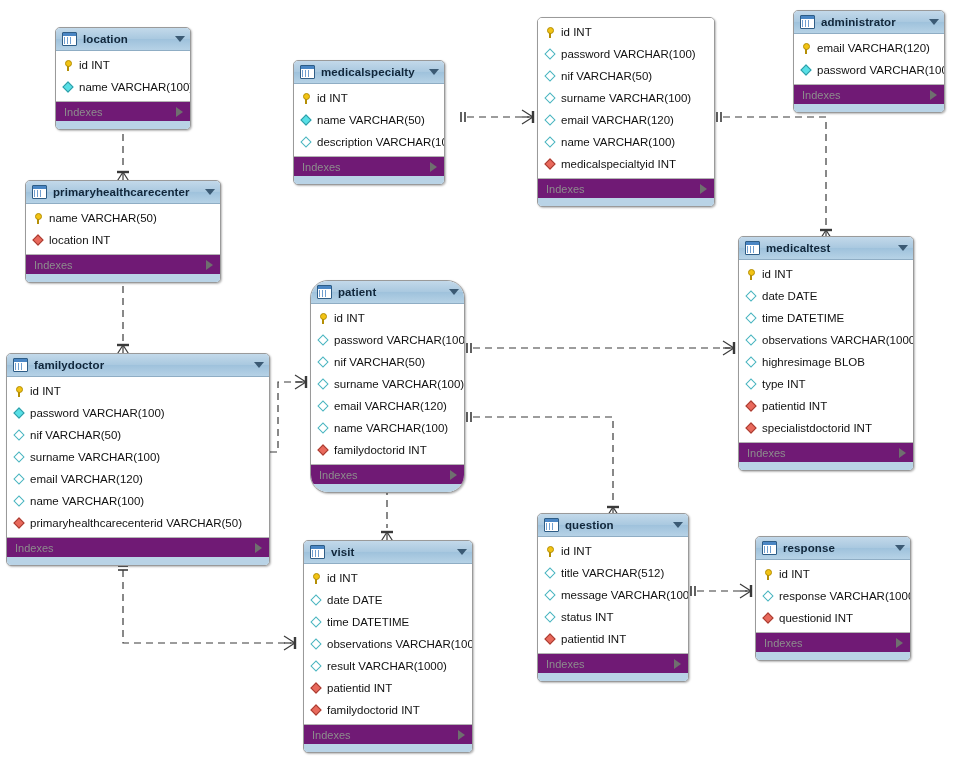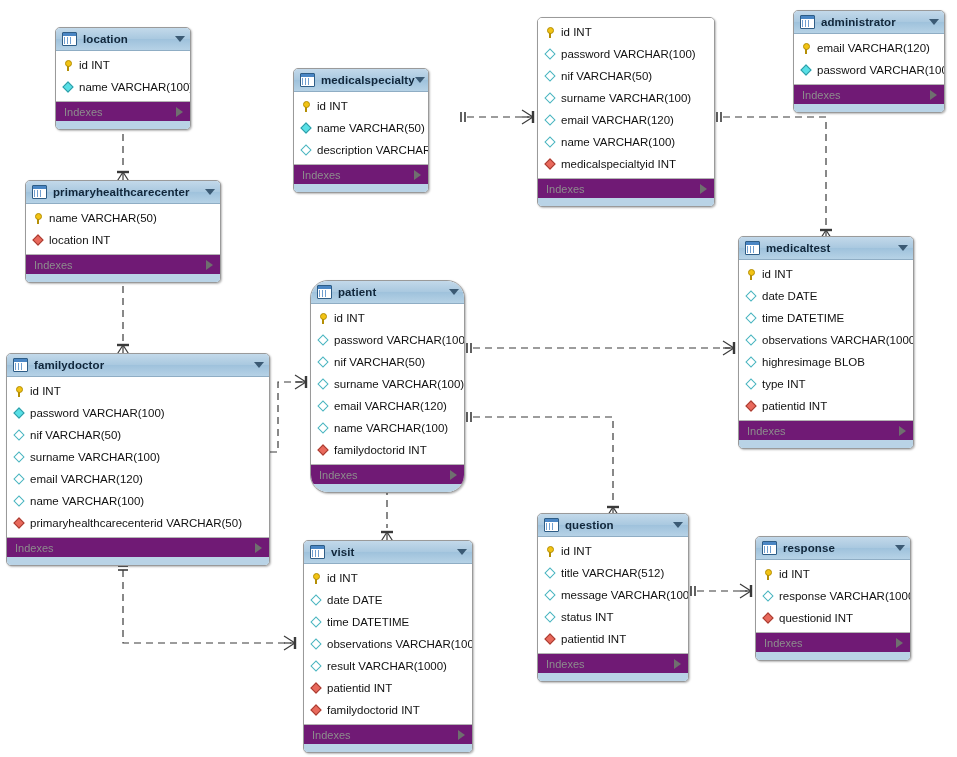--- a/index.html
+++ b/index.html
@@ -240,21 +240,21 @@
             <span class="ci fk"></span>
             <span>location INT</span>
           </div>
         </div>
         <div class="tbl-ftr">
           <span class="ftr-lbl">Indexes</span>
           <span class="ftr-tri"></span>
         </div>
         <div class="tbl-strip"></div>
       </div>
-      <div class="tbl" style="left: 293px; top: 68px; width: 136px;">
+      <div class="tbl" style="left: 293px; top: 60px; width: 152px;">
         <div class="tbl-hdr">
           <span class="tico"></span>
           <span class="tname">medicalspecialty</span>
           <span class="caret"></span>
         </div>
         <div class="cols">
           <div class="col">
             <span class="ci pk"></span>
             <span>id INT</span>
           </div>
@@ -360,20 +360,24 @@
             <span>highresimage BLOB</span>
           </div>
           <div class="col">
             <span class="ci nul"></span>
             <span>type INT</span>
           </div>
           <div class="col">
             <span class="ci fk"></span>
             <span>patientid INT</span>
           </div>
+          <div class="col">
+            <span class="ci fk"></span>
+            <span>specialistdoctorid INT</span>
+          </div>
         </div>
         <div class="tbl-ftr">
           <span class="ftr-lbl">Indexes</span>
           <span class="ftr-tri"></span>
         </div>
         <div class="tbl-strip"></div>
       </div>
       <div class="tbl" style="left: 6px; top: 353px; width: 264px;">
         <div class="tbl-hdr">
           <span class="tico"></span>

